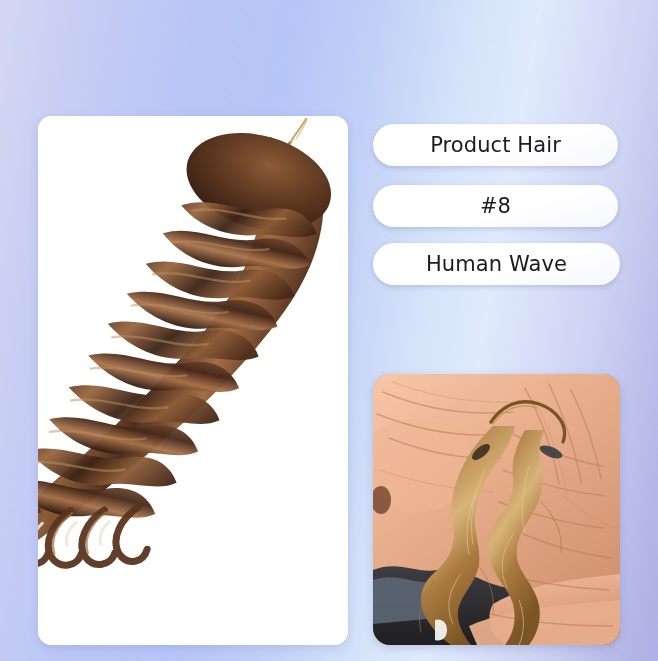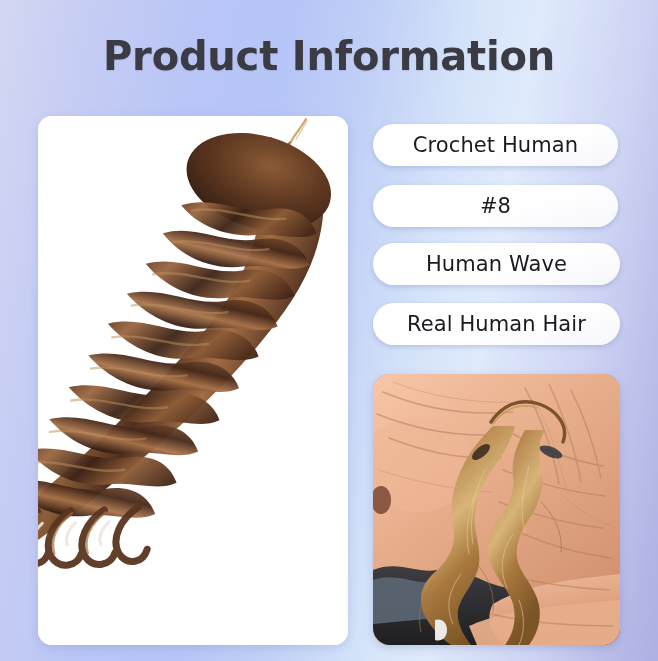--- a/index.html
+++ b/index.html
@@ -124,21 +124,20 @@
     inset: 0;
     background:
       radial-gradient(ellipse 120% 70% at 18% 18%, #f3bda0 0%, #e3a685 45%, #d4906d 75%, #c07f5e 100%);
   }
 </style>
 </head>
 <body>
 
 <div id="page">
 
-  <div class="title">Product Information</div>
 
   <div class="product-card">
     <div class="hair-stage">
 
       <svg class="loop" viewBox="0 0 48 46">
         <path d="M40 1 C 36 8, 31 14, 27 20 C 24 25, 22 30, 21 36" stroke="#cba96f" stroke-width="2.2" fill="none" stroke-linecap="round"></path>
         <path d="M41 2 C 38 9, 34 15, 30 21" stroke="#e2c694" stroke-width="1.2" fill="none" stroke-linecap="round"></path>
         <path d="M24 24 C 20 28, 17 32, 16 38" stroke="#8a6f44" stroke-width="1.6" fill="none" stroke-linecap="round"></path>
       </svg>
 
@@ -241,30 +240,27 @@
             <path d="M92 440 C 86 450, 86 458, 90 464"></path>
             <path d="M124 430 C 118 440, 118 448, 122 454"></path>
             <path d="M156 420 C 150 430, 150 438, 154 444"></path>
           </g>
         </svg>
       </div>
     </div>
   </div>
 
   <div class="pill pill-0">
-    <span>Crochet Human</span>
+    <span>Product Hair</span>
   </div>
   <div class="pill pill-1">
     <span>#8</span>
   </div>
   <div class="pill pill-2">
     <span>Human Wave</span>
-  </div>
-  <div class="pill pill-3">
-    <span>Real Human Hair</span>
   </div>
 
   <div class="photo-card">
     <div class="palm">
       <svg width="247" height="271" viewBox="0 0 247 271">
         <defs>
           <linearGradient id="skinA" x1="0" y1="0" x2="0.7" y2="1">
             <stop offset="0%" stop-color="#f7c6a8"></stop>
             <stop offset="45%" stop-color="#e8ae8c"></stop>
             <stop offset="100%" stop-color="#d1916e"></stop>

